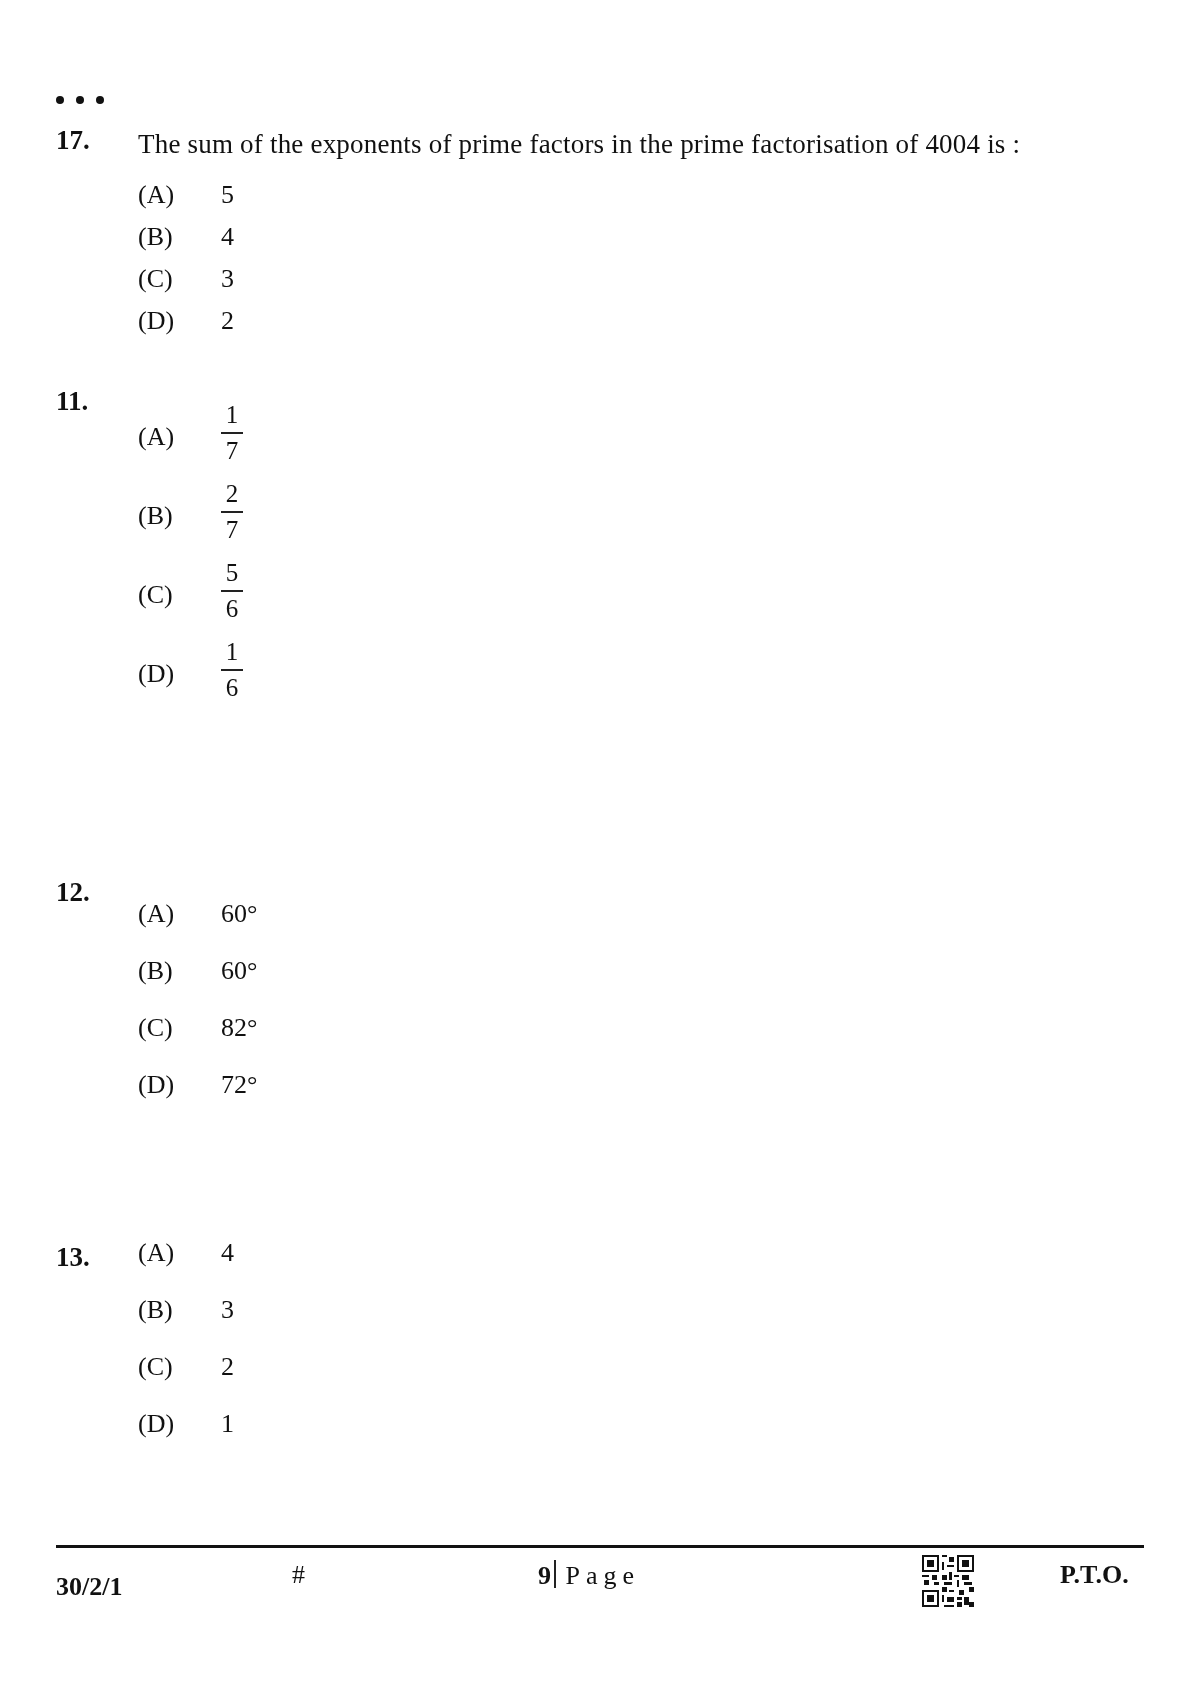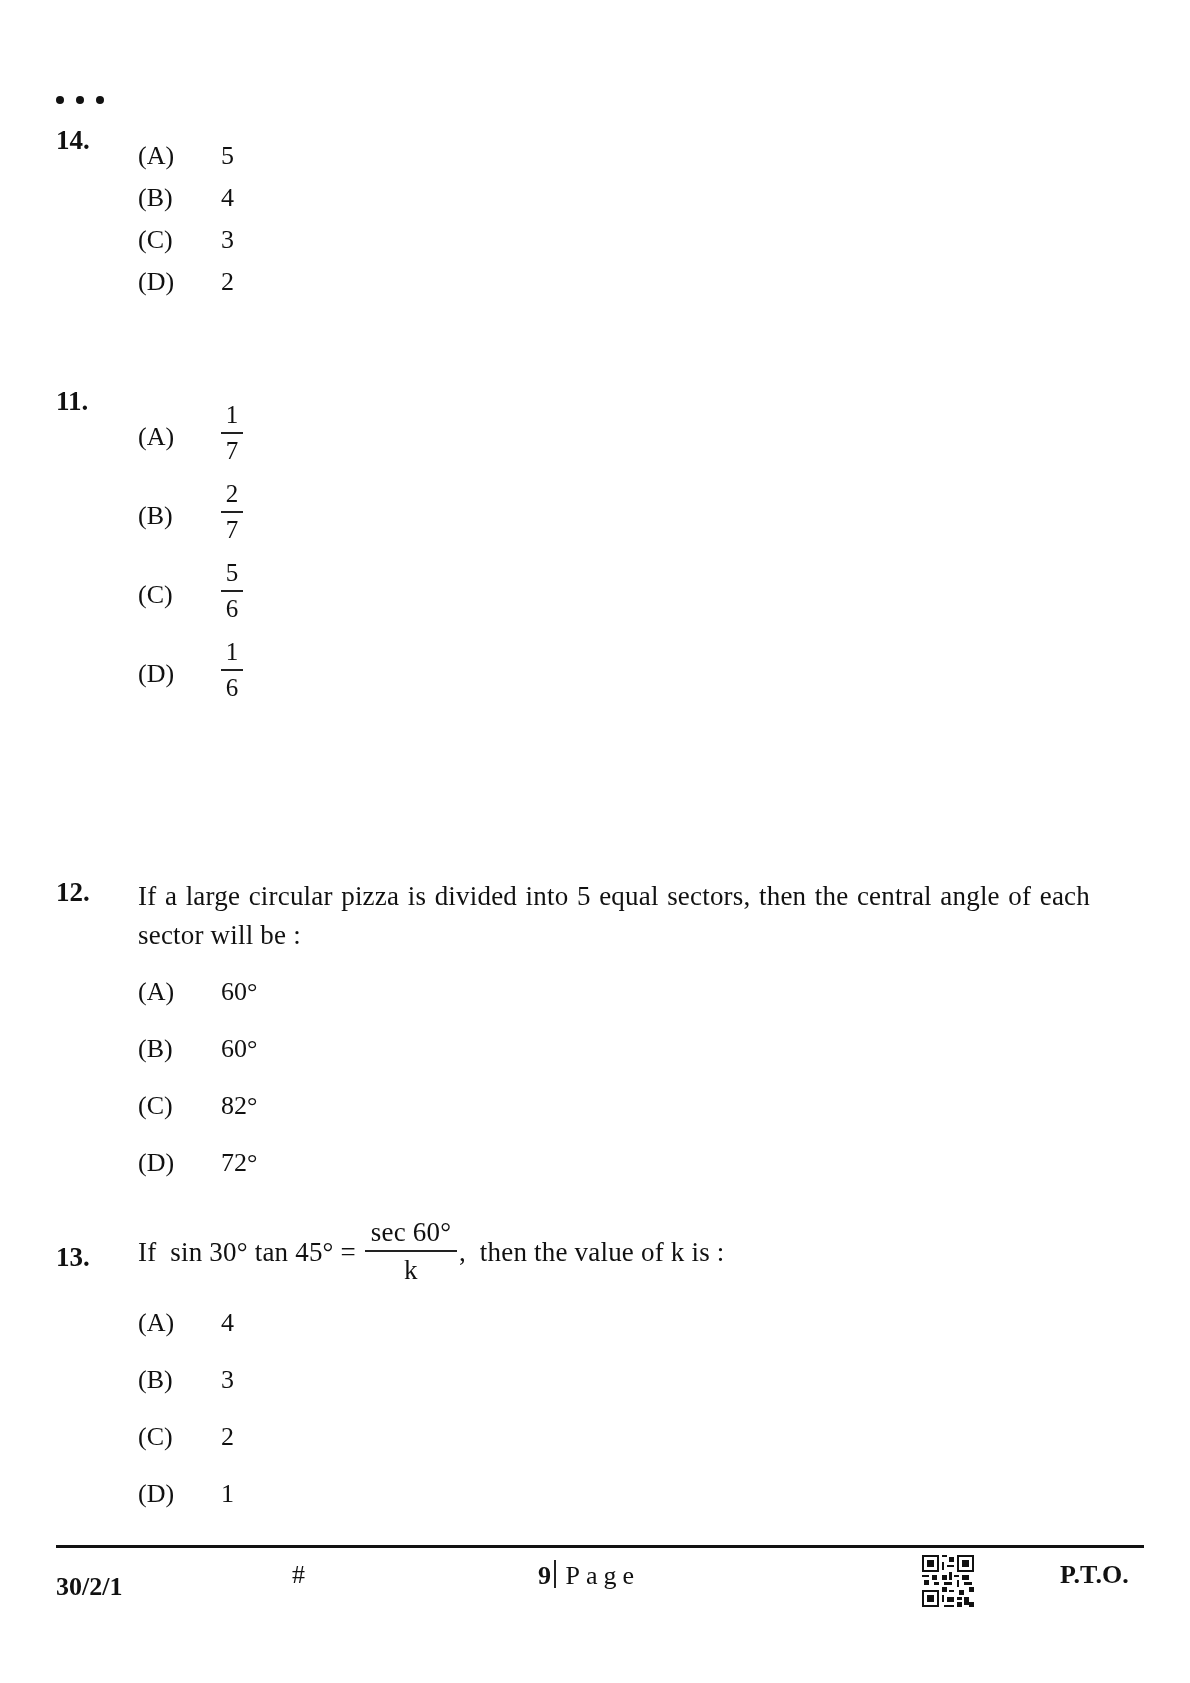--- a/index.html
+++ b/index.html
@@ -44,21 +44,22 @@
 </head>
 <body>
 
 <div class="dots">
   <span class="dot"></span>
   <span class="dot"></span>
   <span class="dot"></span>
 </div>
 
 <div class="q" style="top:125px;">
-  <div class="qnum">14.</div>
+  <div class="qnum">17.</div>
+  <div class="qtext just">The sum of the exponents of prime factors in the prime factorisation of 4004 is :</div>
   <div class="opts" style="margin-top:16px;">
     <div class="opt" style="height:42px;">
         <span class="lbl">(A)</span>
         <span class="val">5</span>
       </div>
     <div class="opt" style="height:42px;">
         <span class="lbl">(B)</span>
         <span class="val">4</span>
       </div>
     <div class="opt" style="height:42px;">
@@ -105,21 +106,20 @@
           <span class="num">1</span>
           <span class="bar"></span>
           <span class="den">6</span>
         </span>
       </div>
   </div>
 </div>
 
 <div class="q" style="top:877px;">
   <div class="qnum">12.</div>
-  <div class="qtext just">If a large circular pizza is divided into 5 equal sectors, then the central angle of each sector will be :</div>
   <div class="opts" style="margin-top:22px;">
     <div class="opt" style="height:57px;">
         <span class="lbl">(A)</span>
         <span class="val">60°</span>
       </div>
     <div class="opt" style="height:57px;">
         <span class="lbl">(B)</span>
         <span class="val">60°</span>
       </div>
     <div class="opt" style="height:57px;">
@@ -128,21 +128,20 @@
       </div>
     <div class="opt" style="height:57px;">
         <span class="lbl">(D)</span>
         <span class="val">72°</span>
       </div>
   </div>
 </div>
 
 <div class="q" style="top:1220px;">
   <div class="qnum" style="top:22px;">13.</div>
-  <div class="qtext" style="white-space:pre;"><span>If  sin 30° tan 45° =</span> <span class="eq-frac"><span class="num">sec 60°</span><span class="bar"></span><span class="den">k</span></span><span>,  then the value of k is :</span></div>
   <div class="opts" style="margin-top:18px;">
     <div class="opt" style="height:57px;">
         <span class="lbl">(A)</span>
         <span class="val">4</span>
       </div>
     <div class="opt" style="height:57px;">
         <span class="lbl">(B)</span>
         <span class="val">3</span>
       </div>
     <div class="opt" style="height:57px;">

